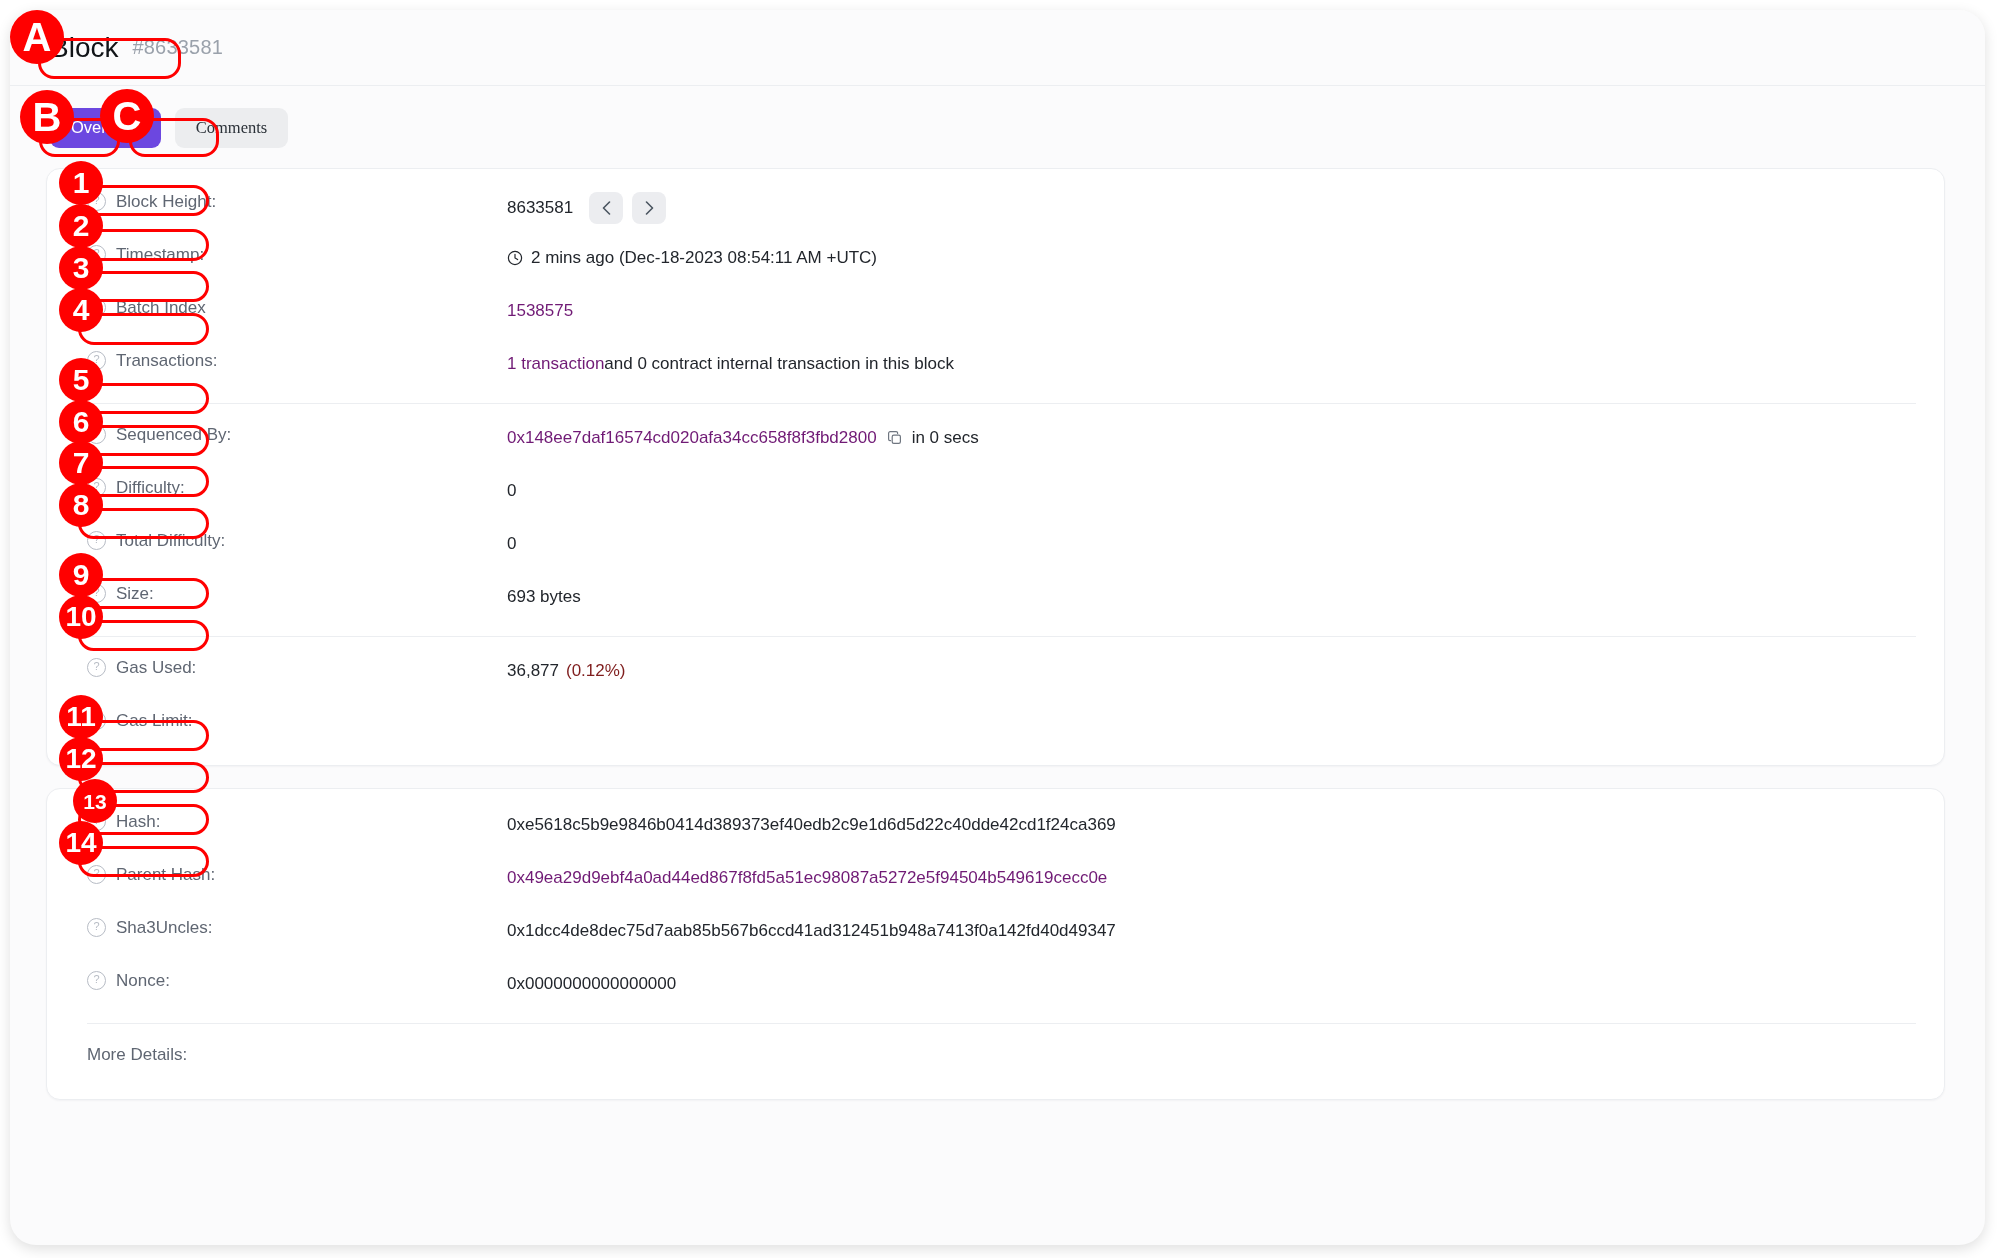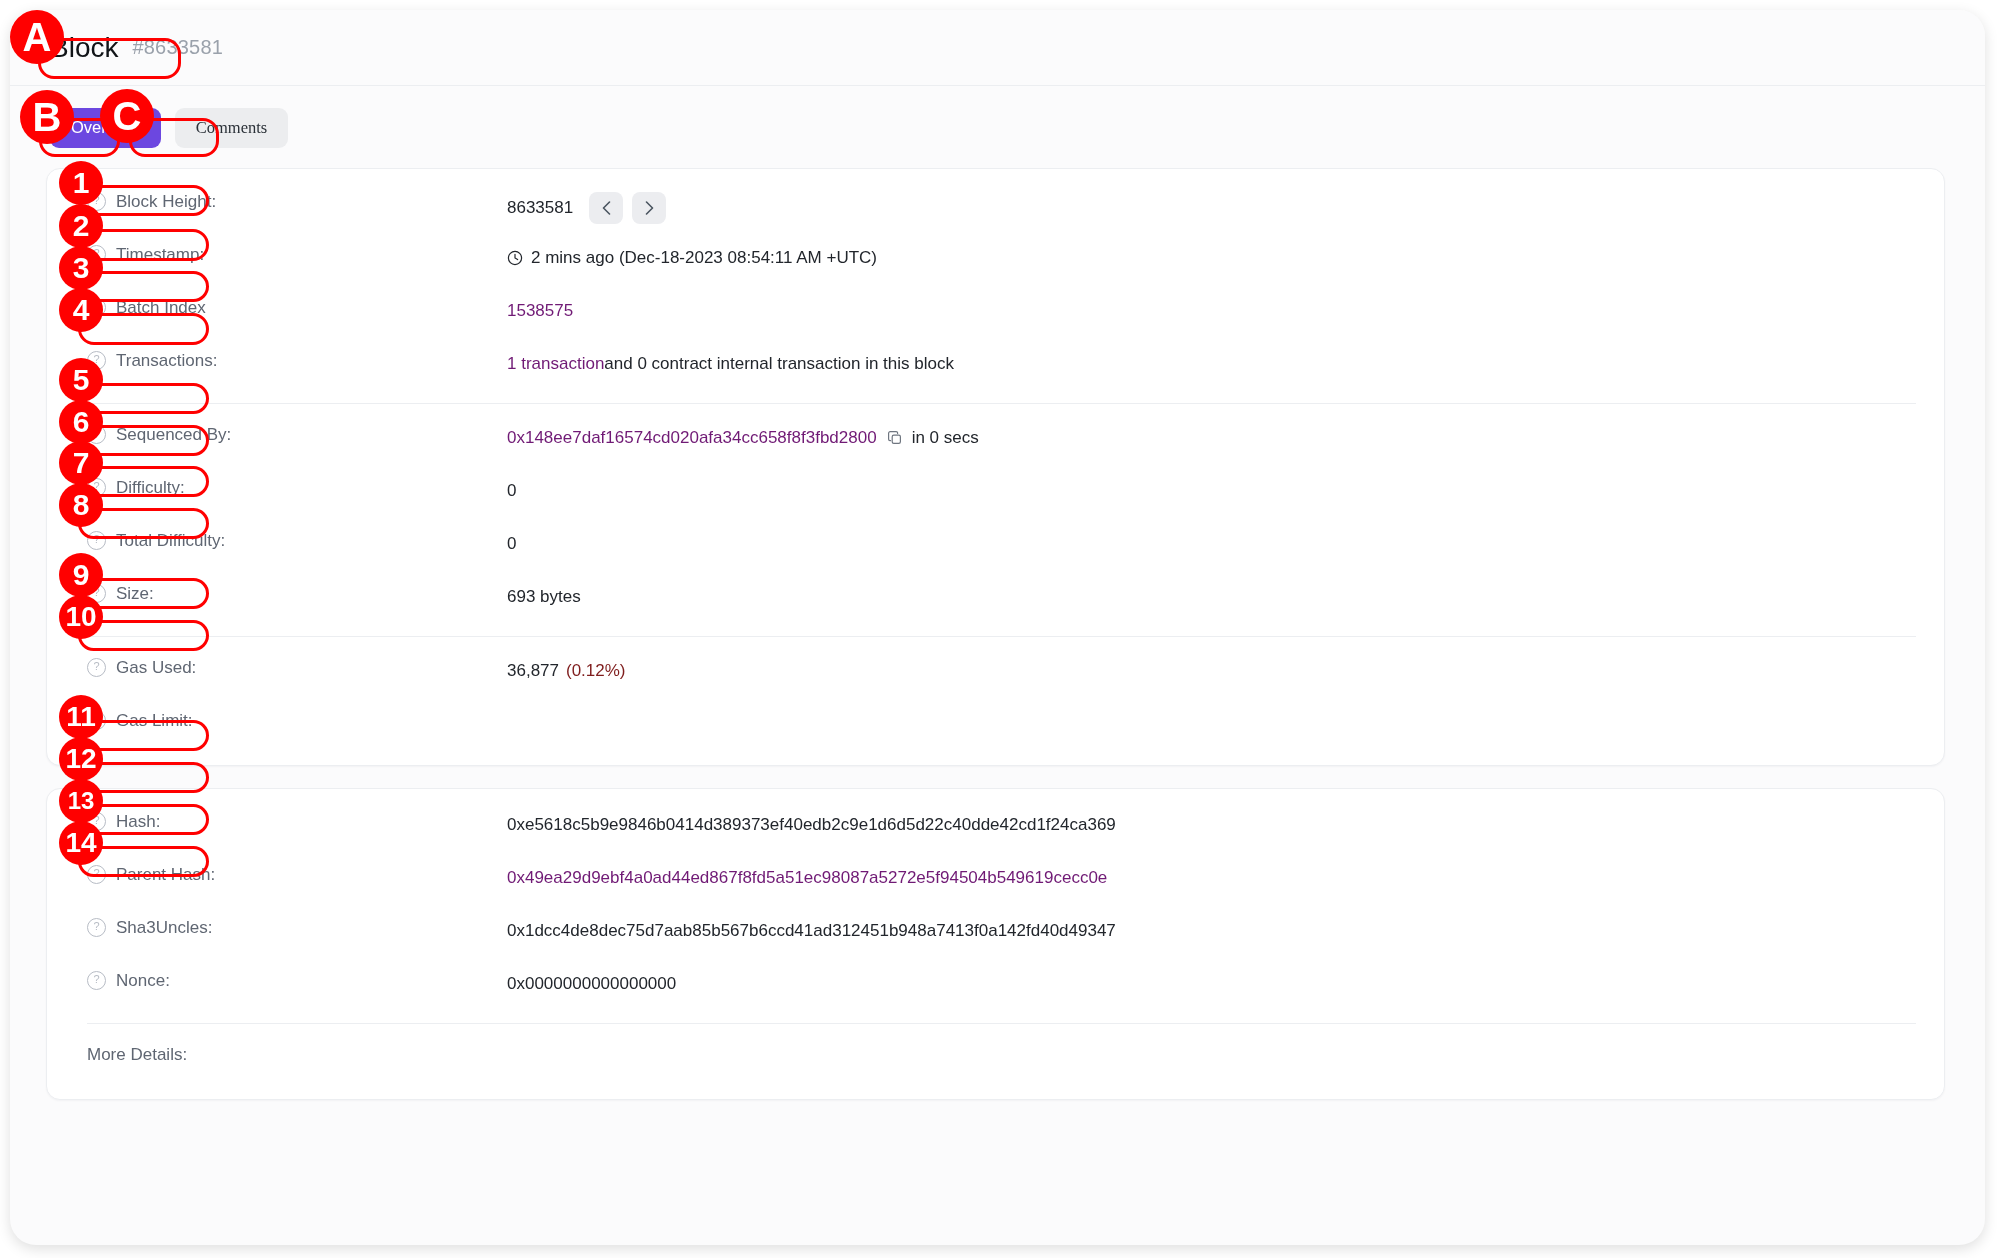--- a/index.html
+++ b/index.html
@@ -402,16 +402,16 @@
     <div class="ann-badge" style="width: 44px; height: 44px; left: 59px; top: 483px; font-size: 30px;">8</div>
     <div class="ann-box" style="left: 78px; top: 578px; width: 131px; height: 31px;"></div>
     <div class="ann-badge" style="width: 44px; height: 44px; left: 59px; top: 553px; font-size: 30px;">9</div>
     <div class="ann-box" style="left: 78px; top: 620px; width: 131px; height: 31px;"></div>
     <div class="ann-badge" style="width: 44px; height: 44px; left: 59px; top: 595px; font-size: 28px;">10</div>
     <div class="ann-box" style="left: 78px; top: 720px; width: 131px; height: 31px;"></div>
     <div class="ann-badge" style="width: 44px; height: 44px; left: 59px; top: 695px; font-size: 28px;">11</div>
     <div class="ann-box" style="left: 78px; top: 762px; width: 131px; height: 31px;"></div>
     <div class="ann-badge" style="width: 44px; height: 44px; left: 59px; top: 737px; font-size: 28px;">12</div>
     <div class="ann-box" style="left: 78px; top: 804px; width: 131px; height: 31px;"></div>
-    <div class="ann-badge" style="width: 44px; height: 44px; left: 59px; top: 779px; font-size: 24px;">13</div>
+    <div class="ann-badge" style="width: 44px; height: 44px; left: 73px; top: 779px; font-size: 21px;">13</div>
     <div class="ann-box" style="left: 78px; top: 846px; width: 131px; height: 31px;"></div>
     <div class="ann-badge" style="width: 44px; height: 44px; left: 59px; top: 821px; font-size: 28px;">14</div>
   </div>
 
 </body></html>

